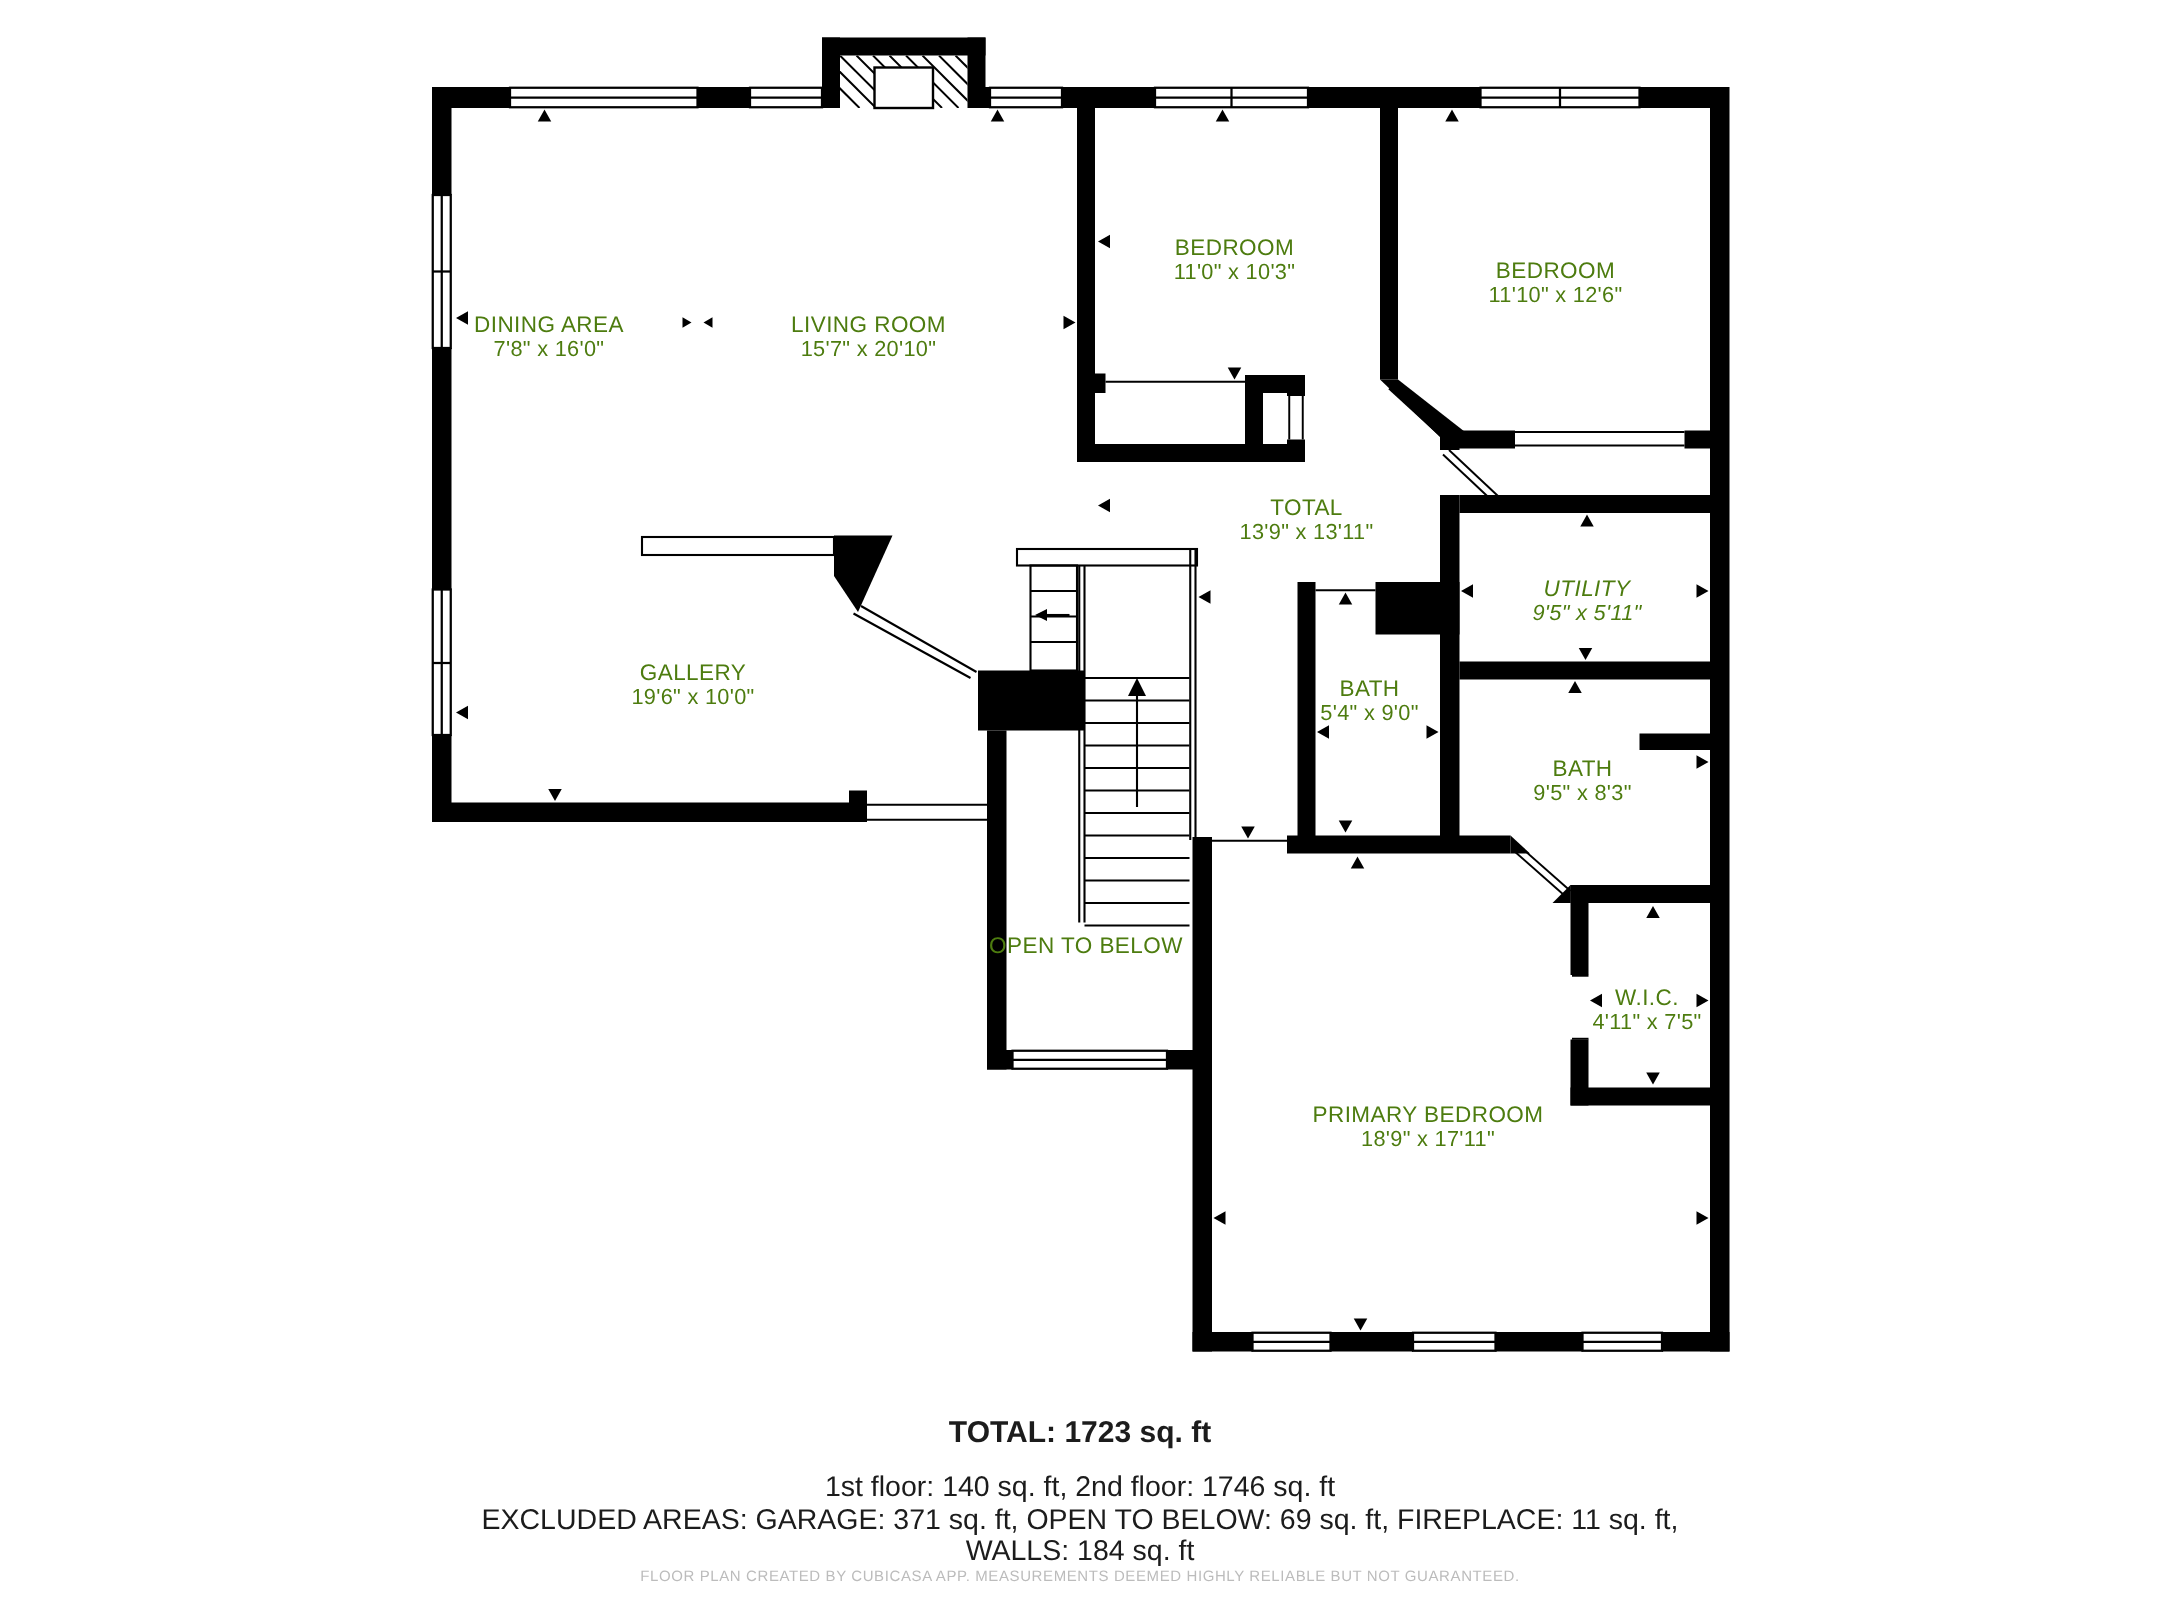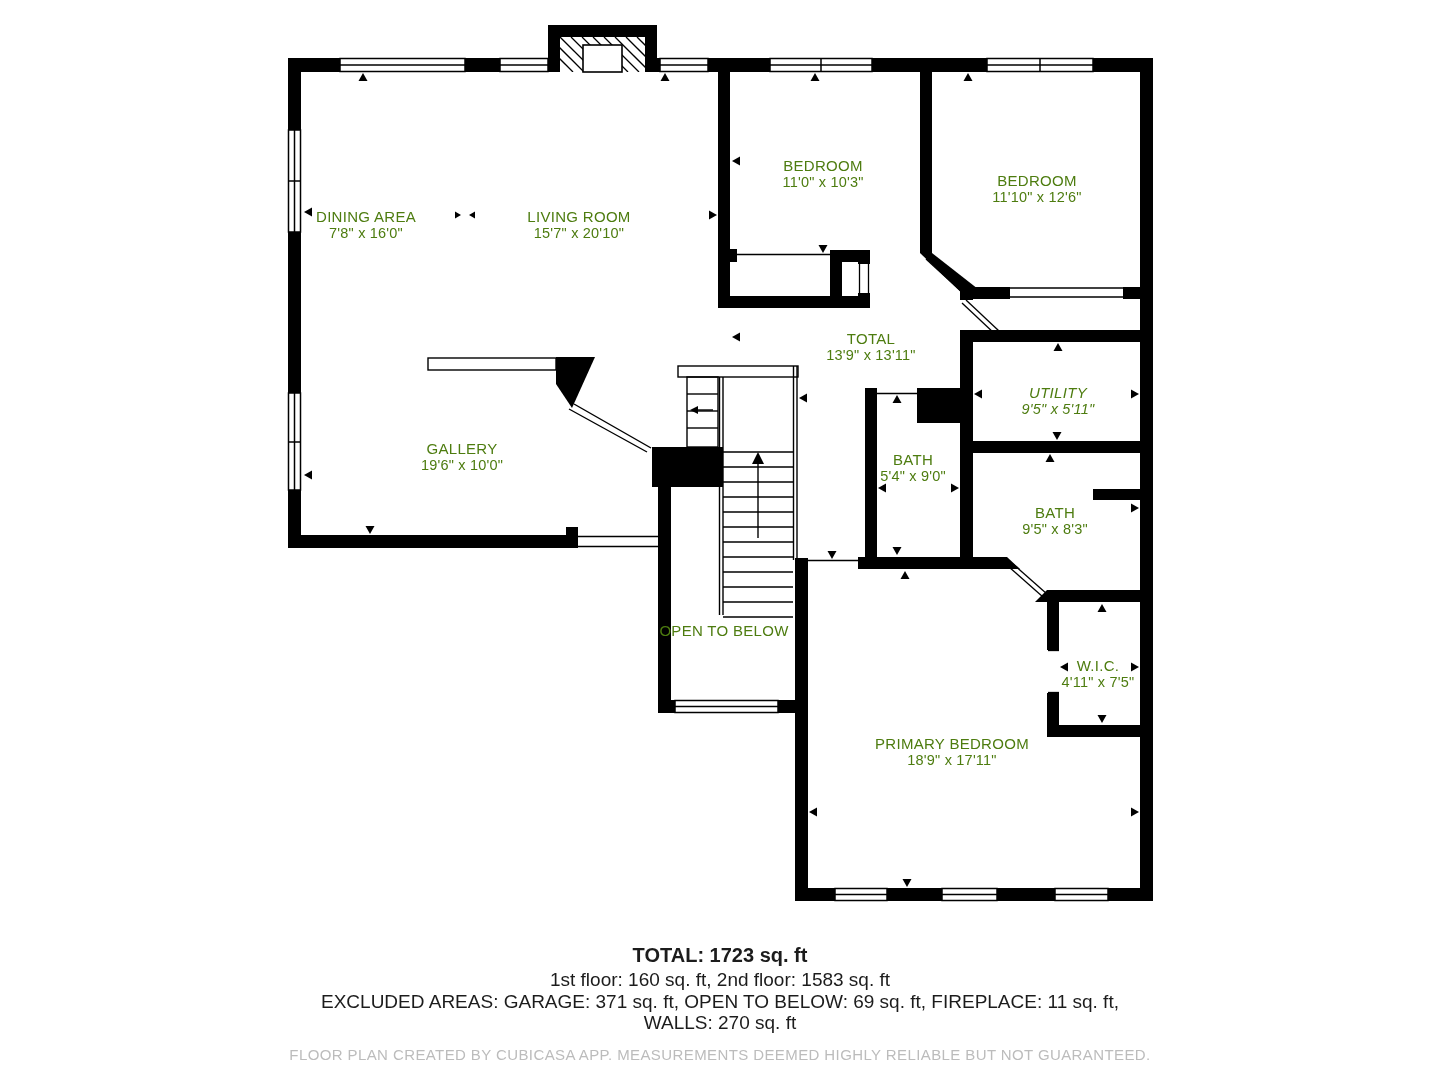--- a/index.html
+++ b/index.html
@@ -5,24 +5,24 @@
   html,body{margin:0;padding:0;background:#ffffff;}
   body{width:1440px;height:1080px;overflow:hidden;
        font-family:"Liberation Sans","DejaVu Sans",sans-serif;}
   .plan{position:relative;width:1440px;height:1080px;background:#ffffff;}
   .plan svg{position:absolute;left:0;top:0;}
   .room-label{position:absolute;transform:translateX(-50%);text-align:center;
       white-space:nowrap;color:#4d7c0f;}
   .room-name{font-size:15px;line-height:16px;letter-spacing:.3px;}
   .room-dims{font-size:14.5px;line-height:16px;letter-spacing:.2px;}
   .summary{position:absolute;left:0;top:944px;width:1440px;text-align:center;color:#1c1c1c;}
-  .summary-total{font-size:20px;font-weight:bold;line-height:23px;margin-bottom:2px;}
+  .summary-total{font-size:20px;font-weight:bold;line-height:23px;margin-bottom:14px;}
   .summary-line{font-size:19px;line-height:21.5px;}
   .footer{position:absolute;left:0;top:1046px;width:1440px;text-align:center;
-      font-size:15px;letter-spacing:.4px;color:#bcbcbc;}
+      font-size:10px;letter-spacing:.4px;color:#bcbcbc;}
 </style>
 </head>
 <body>
 
 <div class="plan">
 
 <svg width="1440" height="1080" viewBox="0 0 1440 1080">
   <defs>
     <clipPath id="fp-hatch-clip">
           <rect x="560" y="37" width="85" height="35"></rect>
@@ -324,19 +324,19 @@
     <div class="room-name">W.I.C.</div>
     <div class="room-dims">4'11" x 7'5"</div>
   </div>
   <div class="room-label" style="left:952px;top:736px;text-align:center;">
     <div class="room-name">PRIMARY BEDROOM</div>
     <div class="room-dims">18'9" x 17'11"</div>
   </div>
 
   <div class="summary">
     <div class="summary-total">TOTAL: 1723 sq. ft</div>
-    <div class="summary-line">1st floor: 160 sq. ft, 2nd floor: 1583 sq. ft</div>
+    <div class="summary-line">1st floor: 140 sq. ft, 2nd floor: 1746 sq. ft</div>
     <div class="summary-line">EXCLUDED AREAS: GARAGE: 371 sq. ft, OPEN TO BELOW: 69 sq. ft, FIREPLACE: 11 sq. ft,</div>
-    <div class="summary-line">WALLS: 270 sq. ft</div>
+    <div class="summary-line">WALLS: 184 sq. ft</div>
   </div>
 
   <div class="footer">FLOOR PLAN CREATED BY CUBICASA APP. MEASUREMENTS DEEMED HIGHLY RELIABLE BUT NOT GUARANTEED.</div>
 </div>
 
 </body></html>

